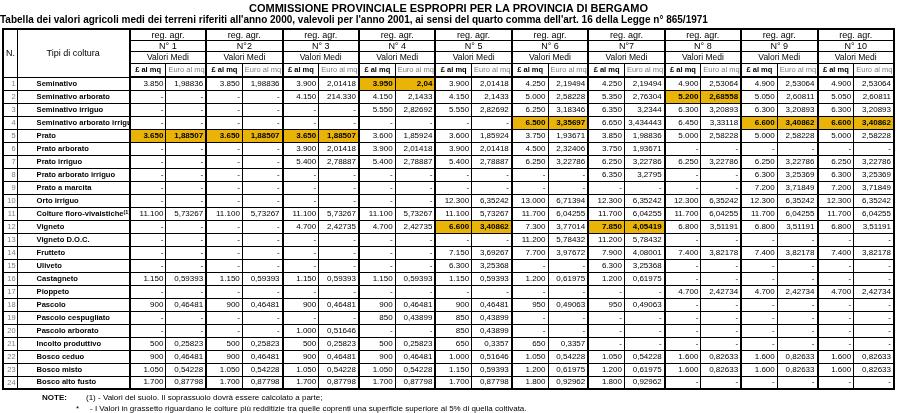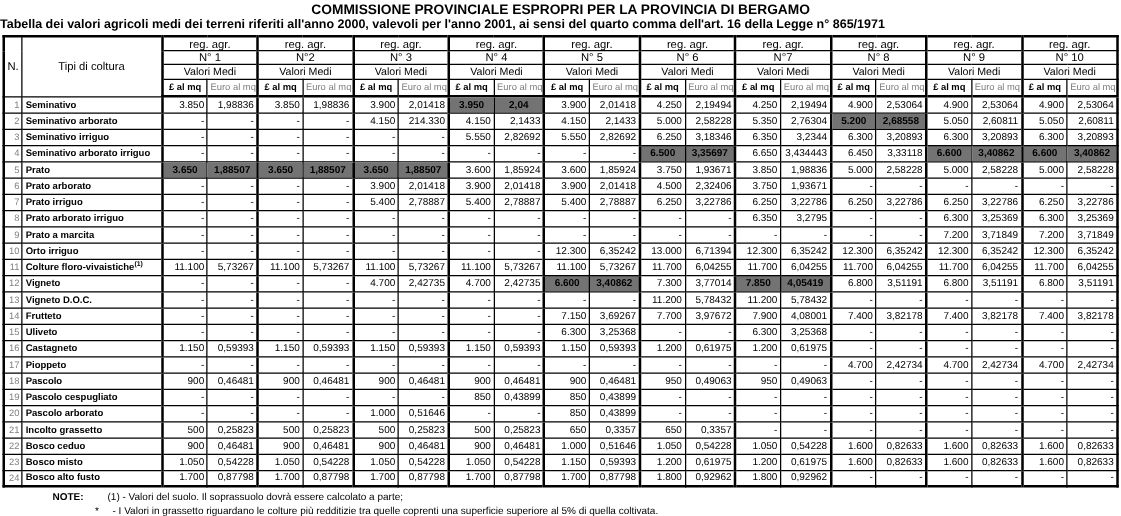--- a/index.html
+++ b/index.html
@@ -12,31 +12,31 @@
   thead th{text-align:center;font-weight:normal;}
   tr.h-reg th{font-size:9px;height:10px;}
   tr.h-num th{font-size:9px;height:10px;}
   tr.h-vm th{font-size:8.5px;height:11px;}
   tr.h-sub th{height:12px;border-bottom:2px solid #000;}
   th.corner{font-size:9px;}
   th.lire{font-size:7.5px;font-weight:bold;}
   th.euro{font-size:7.5px;font-weight:normal;color:#7d7d7d;}
   tbody tr{height:13px;}
   td.num{font-size:7.5px;color:#7f7f7f;text-align:right;padding-right:1px;}
-  td.crop{font-size:7.6px;font-weight:bold;text-align:left;padding-left:3px;}
+  td.crop{font-size:7.6px;font-weight:bold;text-align:left;padding-left:19px;}
   td.crop .sup{font-size:5.5px;vertical-align:top;font-weight:bold;}
   td.val{font-size:8px;text-align:right;padding-right:2px;}
   td.hl{background:#c3c3c3;font-weight:bold;}
   .notes{margin-top:3px;margin-left:42px;font-size:8px;line-height:9px;}
   .notes .note-row{margin-bottom:2px;}
   .notes .nh{font-weight:bold;display:inline-block;width:44px;}
   .notes .marker{display:inline-block;width:14px;text-align:left;}
   .notes .indent{display:inline-block;width:34px;}
 </style>
-<style>td.hl{background:#737373;text-align:center;}</style></head>
+<style>td.hl{background:#eab308;}</style></head>
 <body>
 
 <div class="title">COMMISSIONE PROVINCIALE ESPROPRI PER LA PROVINCIA DI BERGAMO</div>
 <div class="subtitle">Tabella dei valori agricoli medi dei terreni riferiti all'anno 2000, valevoli per l'anno 2001, ai sensi del quarto comma dell'art. 16 della Legge n° 865/1971</div>
 
 <table>
   <colgroup id="cols">
       <col style="width:14px">
       <col style="width:112px">
       <col style="width:36px">
@@ -598,21 +598,21 @@
         <td class="val">-</td>
         <td class="val regstart">-</td>
         <td class="val">-</td>
         <td class="val regstart">-</td>
         <td class="val">-</td>
         <td class="val regstart">-</td>
         <td class="val">-</td>
       </tr>
       <tr>
         <td class="num">21</td>
-        <td class="crop">Incolto grassetto</td>
+        <td class="crop">Incolto produttivo</td>
         <td class="val regstart">500</td>
         <td class="val">0,25823</td>
         <td class="val regstart">500</td>
         <td class="val">0,25823</td>
         <td class="val regstart">500</td>
         <td class="val">0,25823</td>
         <td class="val regstart">500</td>
         <td class="val">0,25823</td>
         <td class="val regstart">650</td>
         <td class="val">0,3357</td>

